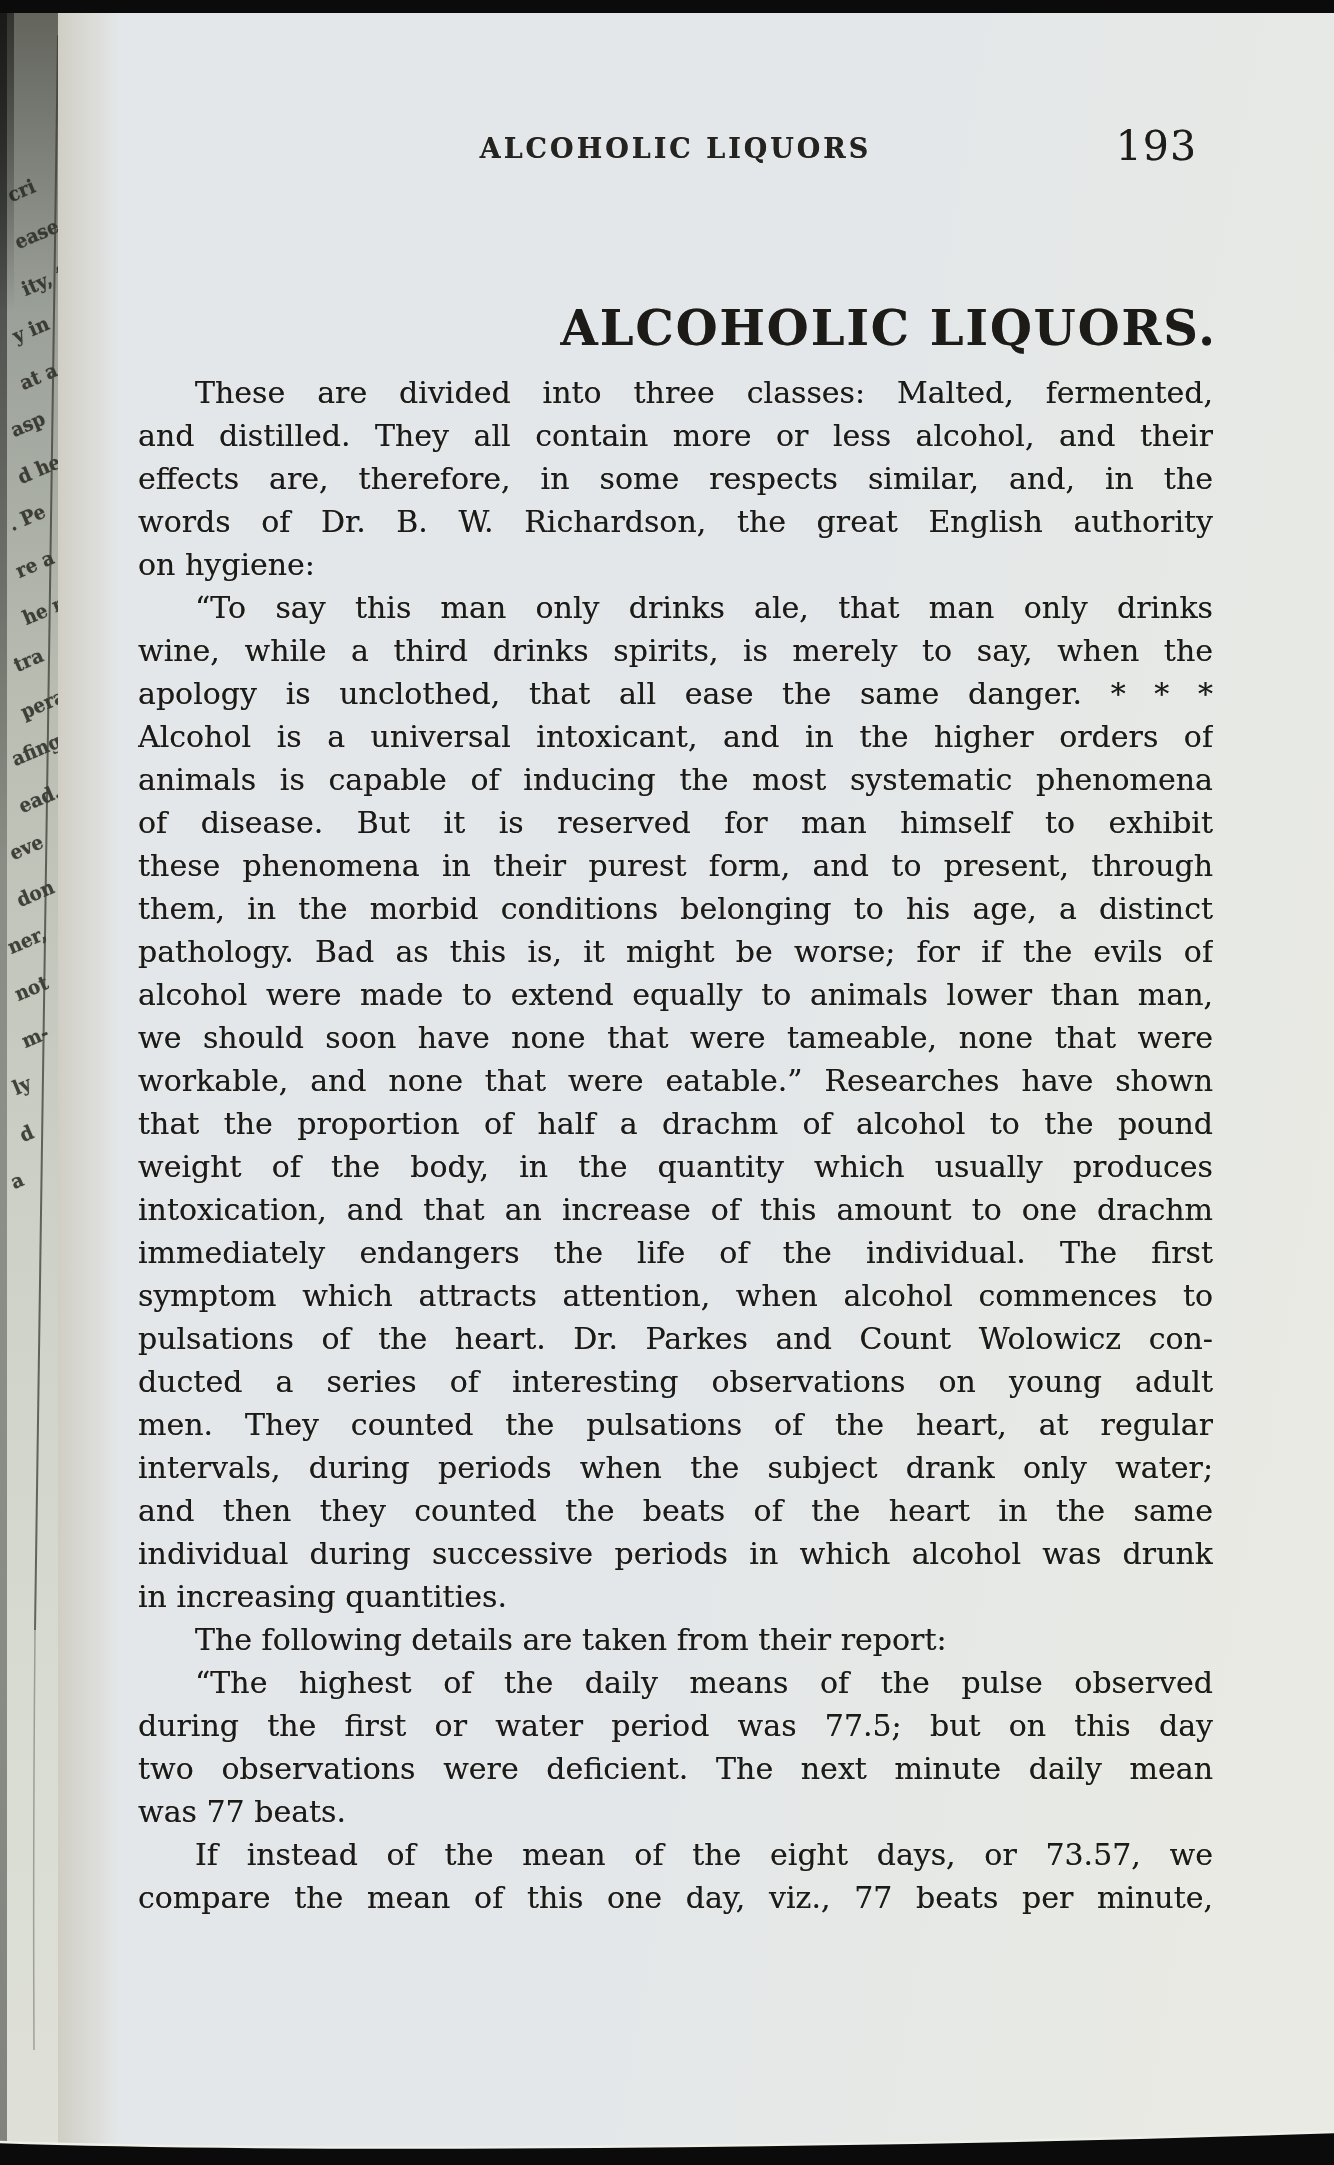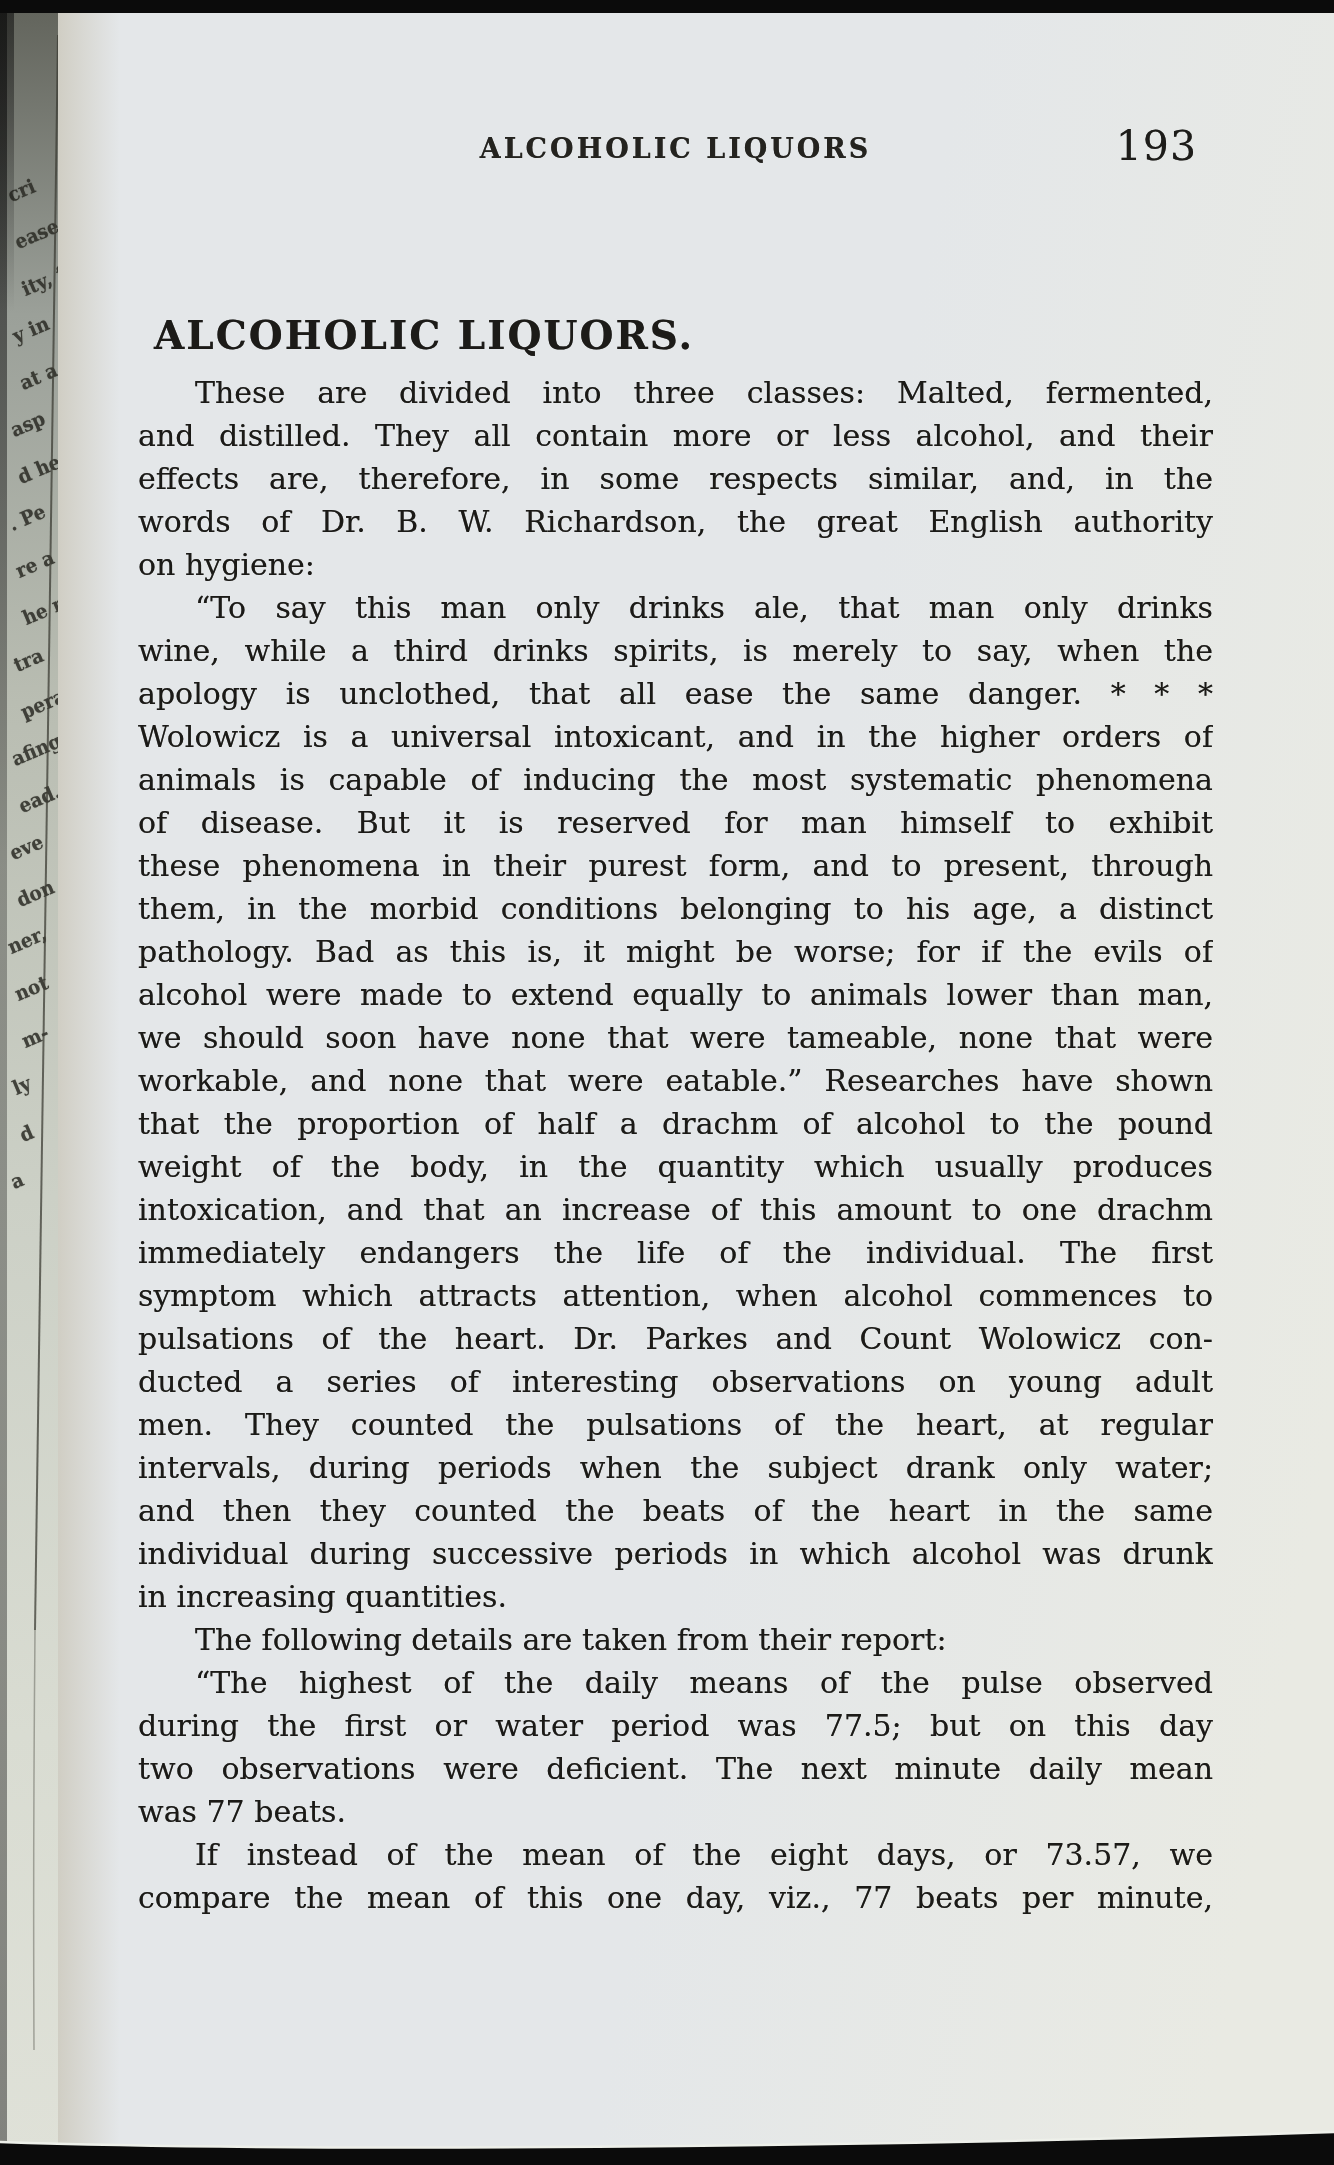--- a/index.html
+++ b/index.html
@@ -22,22 +22,22 @@
   .page{position:absolute;left:58px;top:13px;right:0;bottom:0;
         background:
           linear-gradient(to right, rgba(178,168,140,.40), rgba(178,168,140,0) 62px),
           linear-gradient(100deg,#e4e7e9 55%,#e9eae3 92%);
         z-index:2;}
   .running-head{position:absolute;top:120px;left:80px;width:1075px;text-align:center;}
   .rh-title{font-size:27px;letter-spacing:3px;color:#24231f;font-weight:bold;
         text-shadow:0 0 .5px rgba(20,20,15,.55);}
   .rh-num{position:absolute;right:16px;top:-11px;font-size:41px;color:#1d1c19;
         letter-spacing:1px;text-shadow:0 0 .5px rgba(20,20,15,.5);}
-  .title{position:absolute;top:283px;left:80px;width:1075px;margin:16px;text-align:left;
-        font-size:39px;font-weight:bold;letter-spacing:2px;color:#1c1b18;
+  .title{position:absolute;top:283px;left:80px;width:1075px;margin:4px;text-align:right;
+        font-size:48px;font-weight:bold;letter-spacing:2px;color:#1c1b18;
         text-shadow:0 0 .6px rgba(20,20,15,.6);}
   .body{position:absolute;top:358px;left:80px;width:1075px;color:#1b1a17;
         font-size:30px;text-shadow:0 0 .5px rgba(25,25,20,.55);}
   .para{margin:0;}
   .line{height:43px;line-height:43px;text-align:justify;text-align-last:justify;
         overflow:hidden;white-space:nowrap;}
   .line.last{text-align-last:left;}
   .line.indent{text-indent:57px;}
   .bottom-edge{position:absolute;left:0;top:2125px;z-index:6;}
 </style>
@@ -91,21 +91,21 @@
           <div class="line indent">These are divided into three classes: Malted, fermented,</div>
           <div class="line">and distilled. They all contain more or less alcohol, and their</div>
           <div class="line">effects are, therefore, in some respects similar, and, in the</div>
           <div class="line">words of Dr. B. W. Richardson, the great English authority</div>
           <div class="line last">on hygiene:</div>
         </div>
         <div class="para">
           <div class="line indent">“To say this man only drinks ale, that man only drinks</div>
           <div class="line">wine, while a third drinks spirits, is merely to say, when the</div>
           <div class="line">apology is unclothed, that all ease the same danger. * * *</div>
-          <div class="line">Wolowicz is a universal intoxicant, and in the higher orders of</div>
+          <div class="line">Alcohol is a universal intoxicant, and in the higher orders of</div>
           <div class="line">animals is capable of inducing the most systematic phenomena</div>
           <div class="line">of disease. But it is reserved for man himself to exhibit</div>
           <div class="line">these phenomena in their purest form, and to present, through</div>
           <div class="line">them, in the morbid conditions belonging to his age, a distinct</div>
           <div class="line">pathology. Bad as this is, it might be worse; for if the evils of</div>
           <div class="line">alcohol were made to extend equally to animals lower than man,</div>
           <div class="line">we should soon have none that were tameable, none that were</div>
           <div class="line">workable, and none that were eatable.” Researches have shown</div>
           <div class="line">that the proportion of half a drachm of alcohol to the pound</div>
           <div class="line">weight of the body, in the quantity which usually produces</div>

